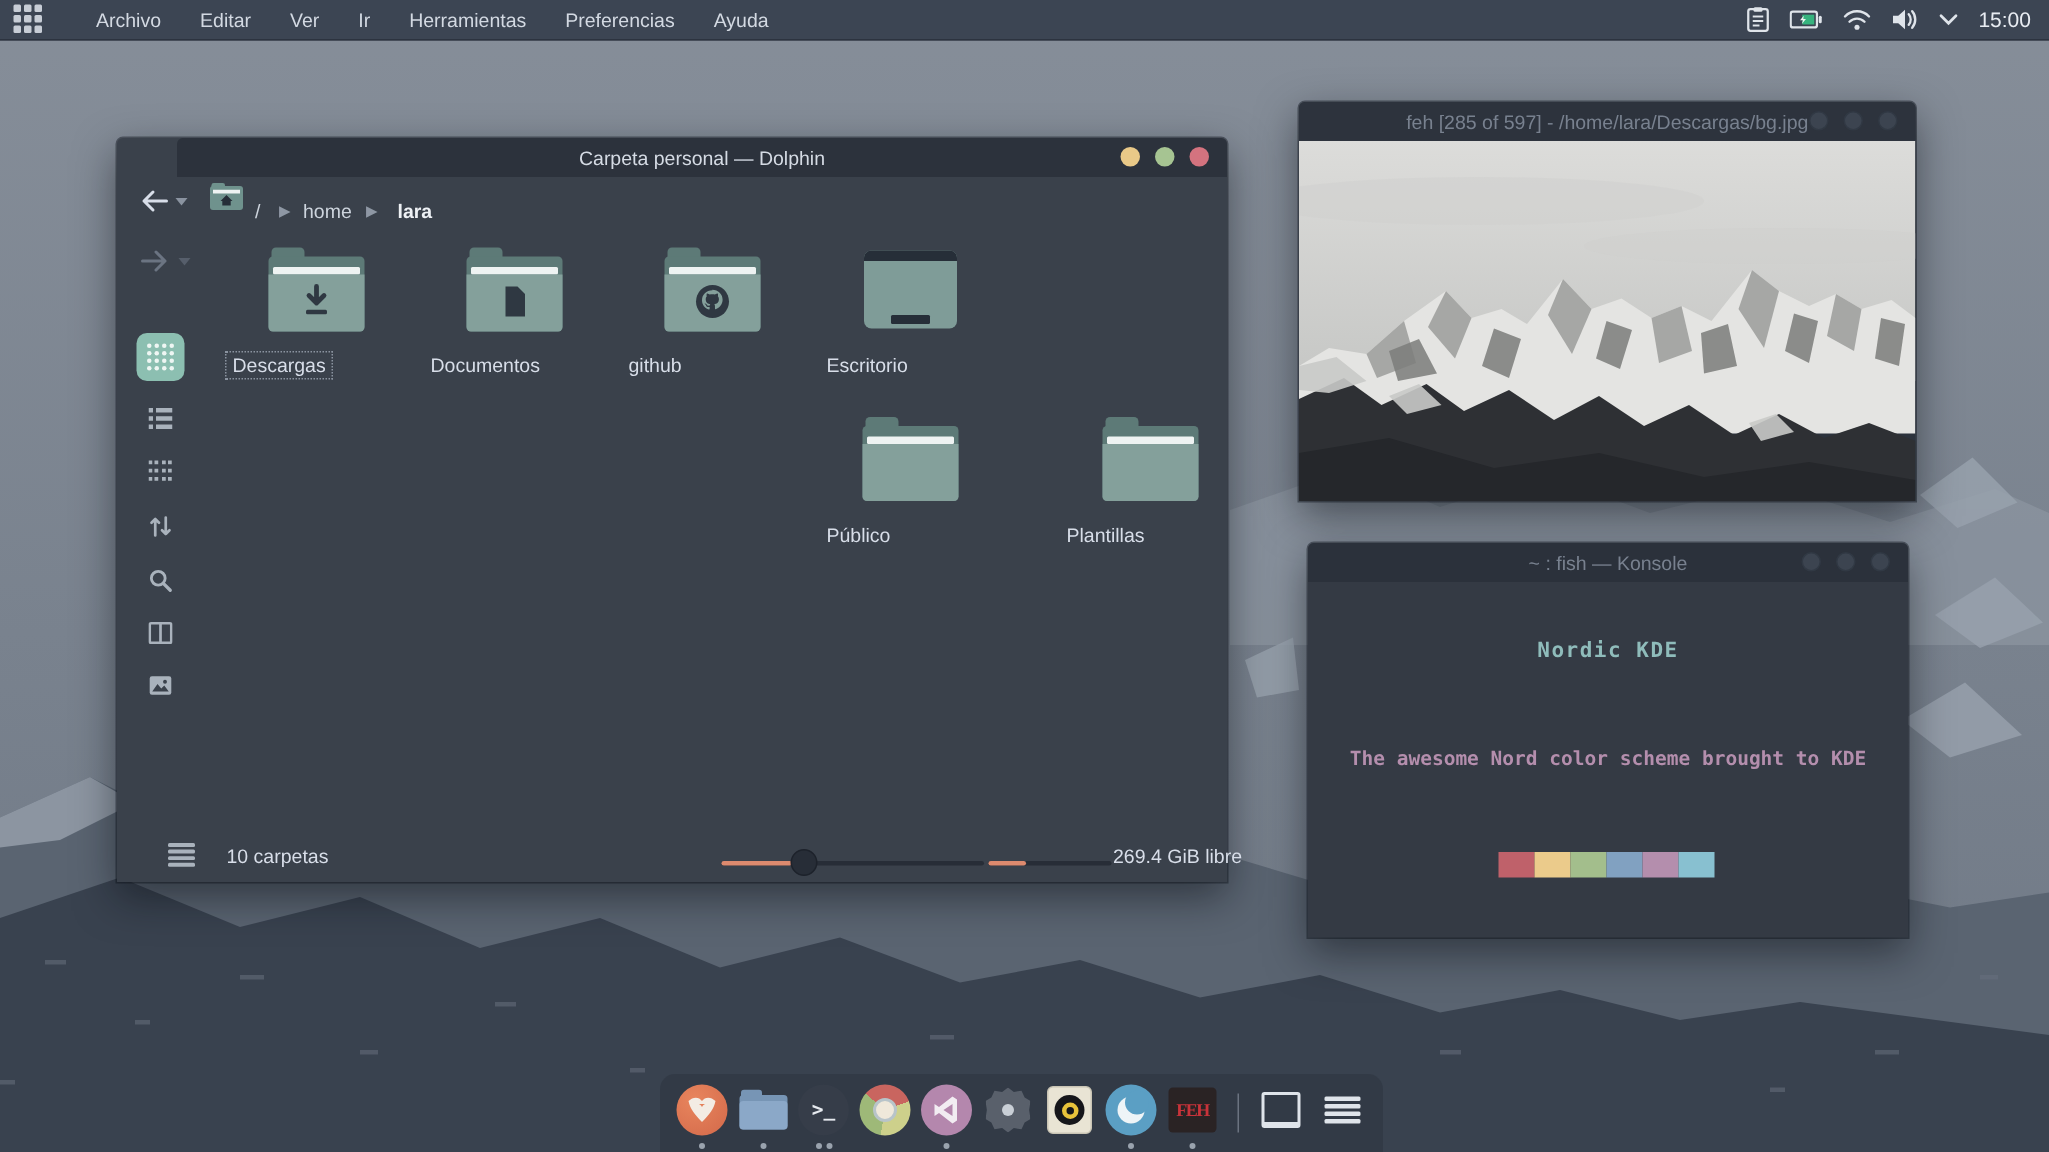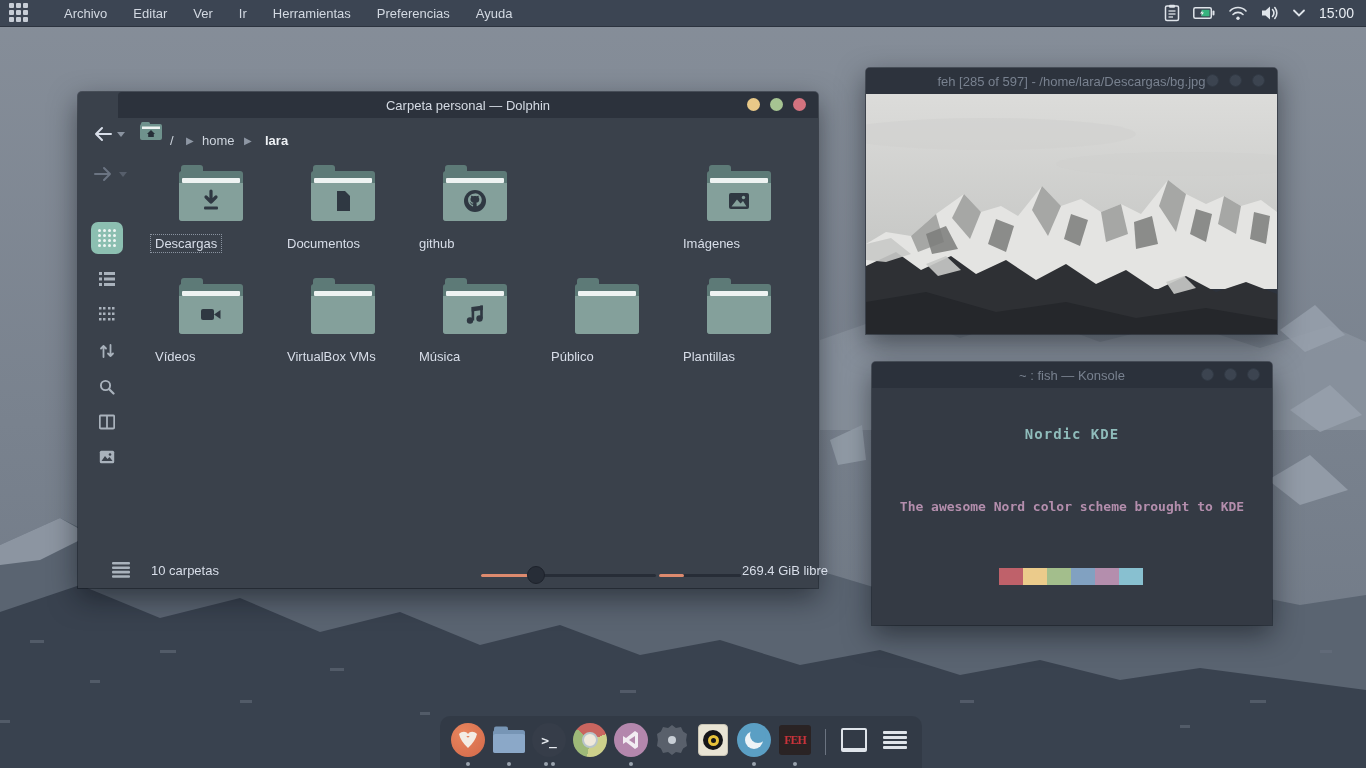--- a/index.html
+++ b/index.html
@@ -347,83 +347,35 @@
         <div class="fback"></div>
         <div class="fstripe"></div>
         <div class="ffront"></div>
       <svg class="fglyph" width="28" height="28" viewBox="0 0 28 28">
         <circle cx="14" cy="14" r="11" fill="#2f3842"></circle>
         <path d="M14 6.5 c-4.2 0 -7 3 -7 6.6 c0 3 1.9 5.4 4.6 6.3 c0.35 .07 .5 -.15 .5 -.34 v-1.4 c-1.9 .4 -2.3 -.9 -2.3 -.9 c-.3 -.8 -.75 -1 -.75 -1 c-.6 -.43 .05 -.42 .05 -.42 c.68 .05 1.04 .7 1.04 .7 c.6 1.05 1.6 .75 2 .57 c.06 -.45 .24 -.75 .43 -.92 c-1.5 -.17 -3.1 -.77 -3.1 -3.4 c0 -.75 .26 -1.36 .7 -1.84 c-.07 -.17 -.3 -.87 .07 -1.8 c0 0 .57 -.18 1.9 .7 c.55 -.15 1.14 -.23 1.73 -.23 c.6 0 1.2 .08 1.74 .23 c1.3 -.9 1.9 -.7 1.9 -.7 c.37 .95 .14 1.65 .07 1.8 c.43 .5 .7 1.1 .7 1.85 c0 2.65 -1.6 3.23 -3.1 3.4 c.24 .2 .46 .62 .46 1.25 v1.85 c0 .18 .13 .4 .5 .33 c2.7 -.9 4.6 -3.4 4.6 -6.3 c0 -3.6 -2.85 -6.6 -7 -6.6 z" fill="#84a09b"></path>
       </svg>
     </div>
     <span class="flabel">github</span>
   </div>
-  <div class="fitem" style="left:601px; top:73px">
-    <div class="folder">
-      <div class="ftab"></div>
-        <div class="fback"></div>
-        <div class="fstripe"></div>
-        <div class="ffront"></div>
-      <svg class="fglyph" width="26" height="26" viewBox="0 0 26 26">
-        <rect x="3" y="5" width="20" height="16" rx="2" fill="#2f3842"></rect>
-        <polygon points="5.5,18.5 11,11.5 14.5,15.5 17,13 20.5,18.5" fill="#84a09b"></polygon>
-        <circle cx="17.5" cy="9.5" r="1.7" fill="#84a09b"></circle>
-      </svg>
-    </div>
-    <span class="flabel">Imágenes</span>
-  </div>
-
-  <div class="fitem" style="left:73px; top:186px">
-    <div class="folder">
-      <div class="ftab"></div>
-        <div class="fback"></div>
-        <div class="fstripe"></div>
-        <div class="ffront"></div>
-      <svg class="fglyph" width="26" height="26" viewBox="0 0 26 26">
-        <rect x="3" y="8" width="13" height="11" rx="2" fill="#2f3842"></rect>
-        <polygon points="16,13.5 22.5,9 22.5,18" fill="#2f3842"></polygon>
-      </svg>
-    </div>
-    <span class="flabel">Vídeos</span>
-  </div>
-  <div class="fitem" style="left:205px; top:186px">
-    <div class="folder">
-      <div class="ftab"></div>
-        <div class="fback"></div>
-        <div class="fstripe"></div>
-        <div class="ffront"></div>
-    </div>
-    <span class="flabel">VirtualBox VMs</span>
-  </div>
-  <div class="fitem" style="left:337px; top:186px">
-    <div class="folder">
-      <div class="ftab"></div>
-        <div class="fback"></div>
-        <div class="fstripe"></div>
-        <div class="ffront"></div>
-      <svg class="fglyph" width="26" height="26" viewBox="0 0 26 26">
-        <circle cx="8" cy="19.5" r="3.2" fill="#2f3842"></circle>
-        <circle cx="17.5" cy="17.5" r="3.2" fill="#2f3842"></circle>
-        <rect x="9.6" y="6" width="2.6" height="13.5" fill="#2f3842"></rect>
-        <rect x="18.2" y="4.5" width="2.6" height="13" fill="#2f3842"></rect>
-        <polygon points="9.6,6 20.8,4.5 20.8,9 9.6,10.5" fill="#2f3842"></polygon>
-      </svg>
-    </div>
-    <span class="flabel">Música</span>
-  </div>
+  <div class="fitem" style="left:469px; top:73px">
+    <div class="desktop-icon"></div>
+    <span class="flabel">Escritorio</span>
+  </div>
+
   <div class="fitem" style="left:469px; top:186px">
     <div class="folder">
       <div class="ftab"></div>
         <div class="fback"></div>
         <div class="fstripe"></div>
         <div class="ffront"></div>
     </div>
     <span class="flabel">Público</span>
   </div>
-  <div class="fitem" style="left:601px; top:186px">
+  <div class="fitem" style="left:629px; top:186px">
     <div class="folder">
       <div class="ftab"></div>
         <div class="fback"></div>
         <div class="fstripe"></div>
         <div class="ffront"></div>
     </div>
     <span class="flabel">Plantillas</span>
   </div>
 
   <div id="d-status">

